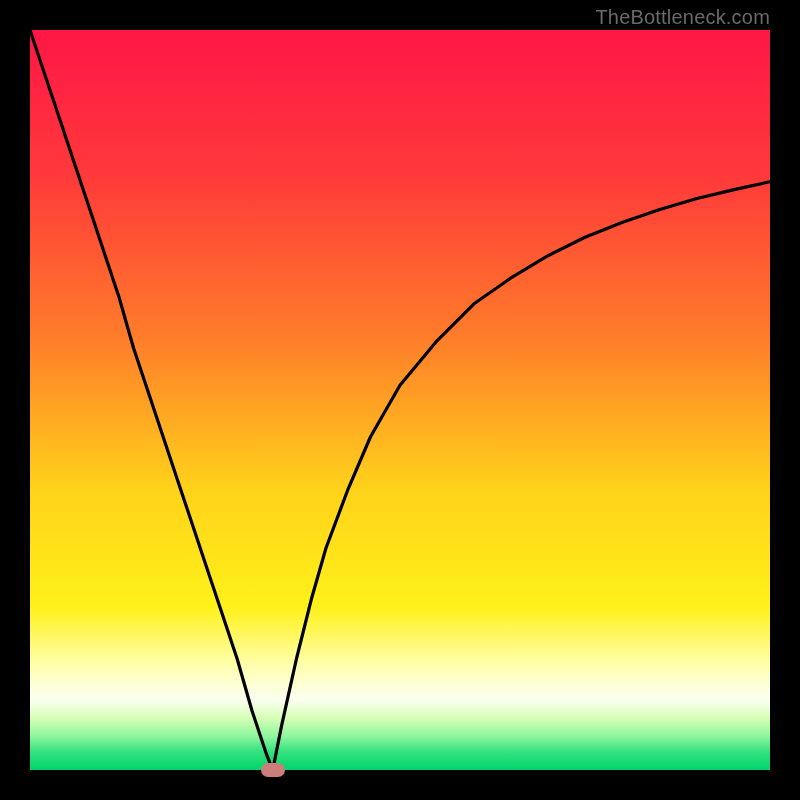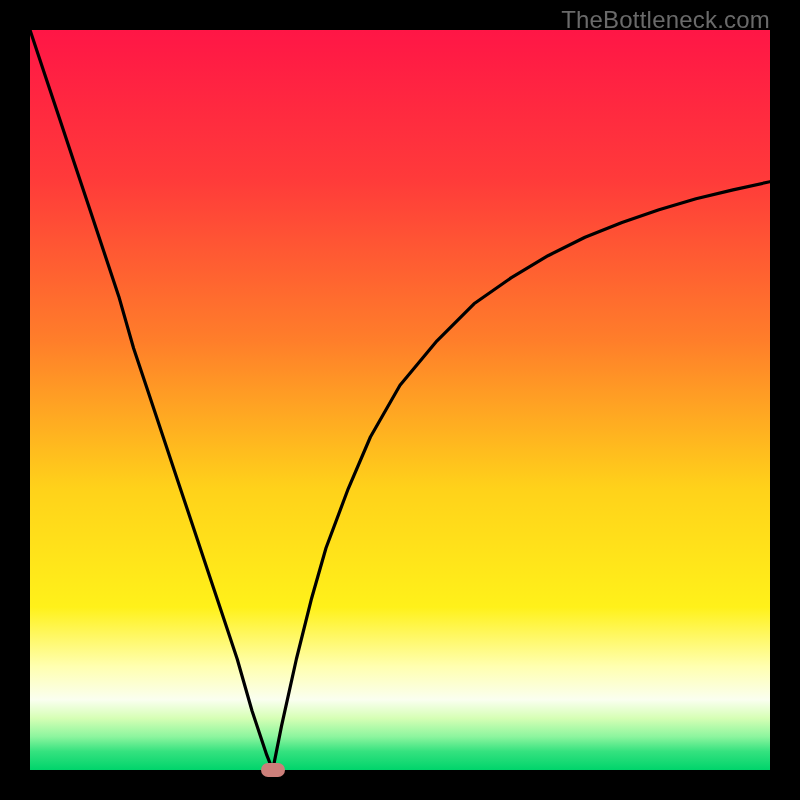--- a/index.html
+++ b/index.html
@@ -21,21 +21,21 @@
   }
   .gradient {
     position: absolute;
     inset: 0;
   }
   .watermark {
     position: absolute;
     top: 6px;
     right: 30px;
     color: #6a6a6a;
-    font-size: 24px;
+    font-size: 20px;
     font-weight: 500;
     letter-spacing: 0.2px;
   }
   svg.curve {
     position: absolute;
     inset: 0;
     width: 740px;
     height: 740px;
   }
   .marker {

